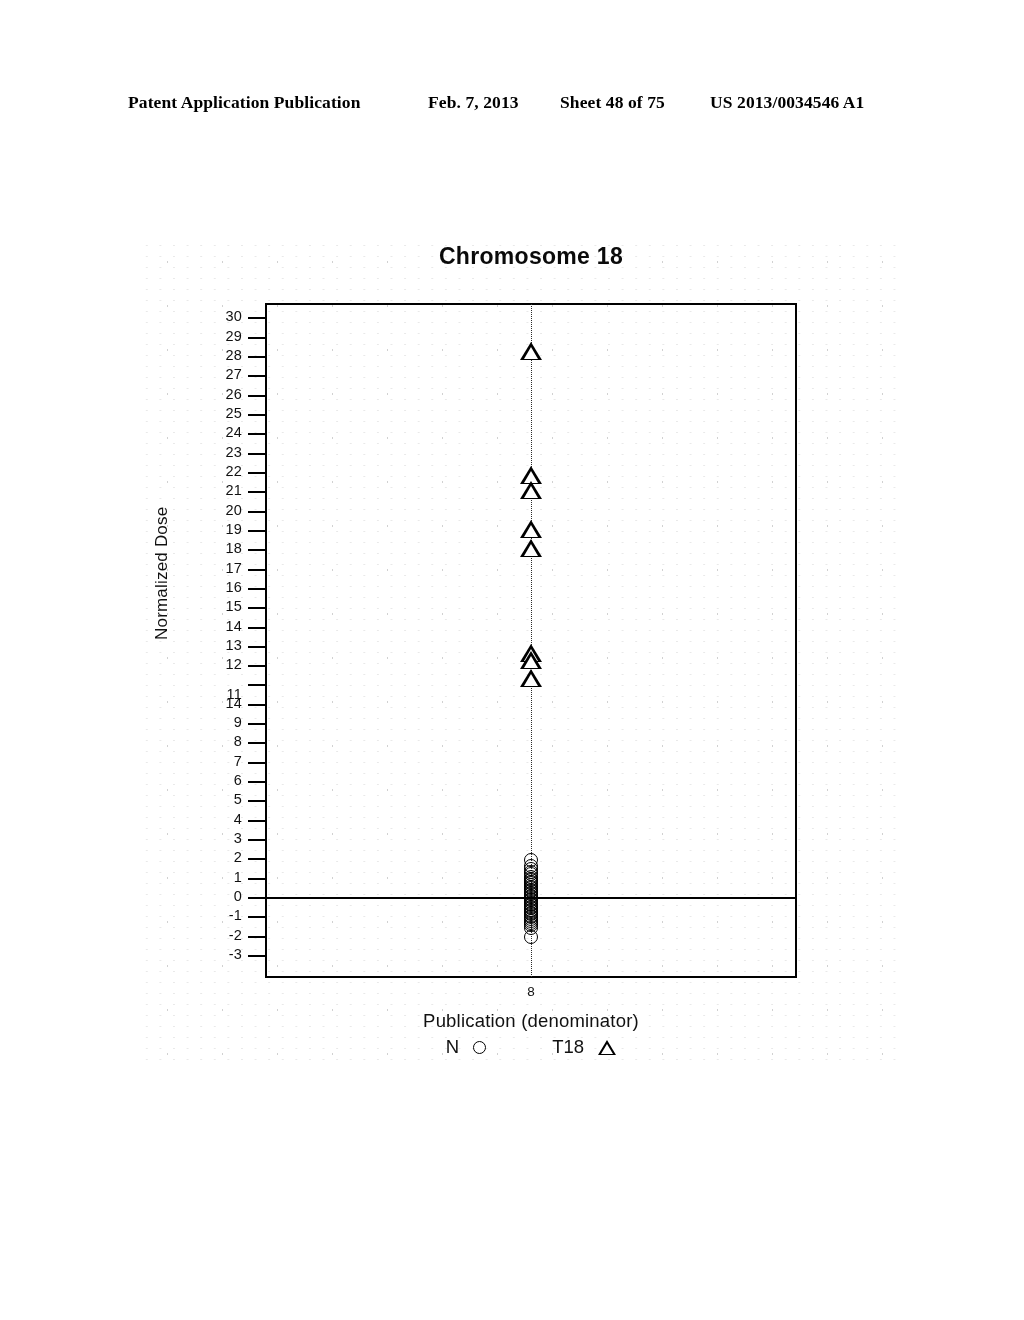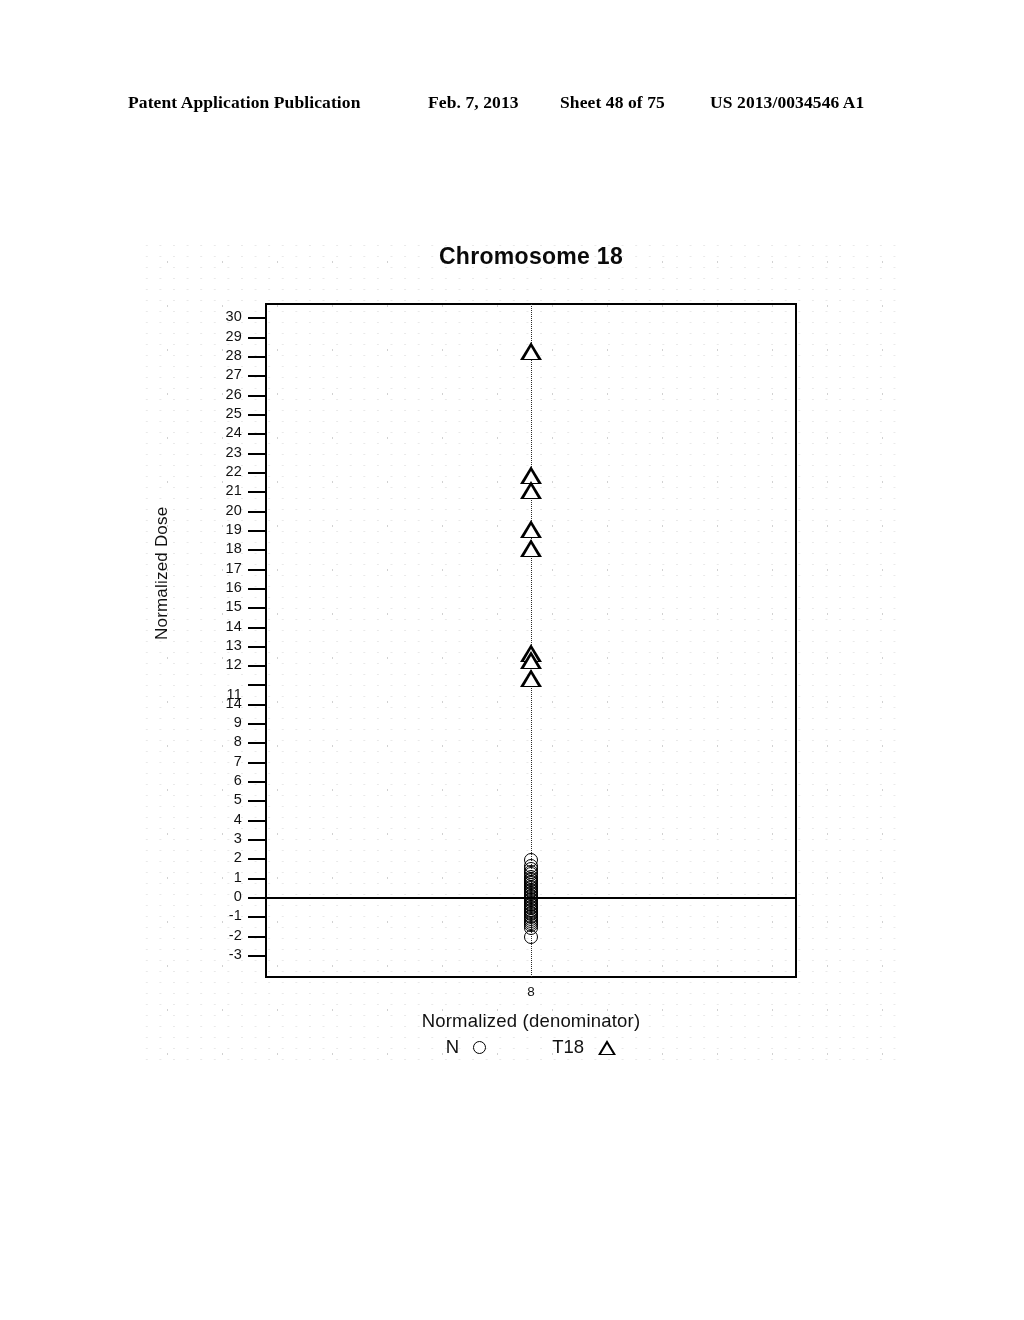--- a/index.html
+++ b/index.html
@@ -377,21 +377,21 @@
       <div class="marker-triangle" style="left: 531px; top: 475.824px;"></div>
       <div class="marker-triangle" style="left: 531px; top: 491.28px;"></div>
       <div class="marker-triangle" style="left: 531px; top: 529.92px;"></div>
       <div class="marker-triangle" style="left: 531px; top: 549.24px;"></div>
       <div class="marker-triangle" style="left: 531px; top: 653.568px;"></div>
       <div class="marker-triangle" style="left: 531px; top: 661.296px;"></div>
       <div class="marker-triangle" style="left: 531px; top: 678.684px;"></div>
     </div>
 
   <div id="x-tick-label" style="left: 501px;">8</div>
-  <div id="x-axis-title">Normalized (denominator)</div>
+  <div id="x-axis-title">Publication (denominator)</div>
 
   <div id="legend">
     <div class="legend-entry">
       <span>N</span>
       <span class="legend-circle"></span>
     </div>
     <div class="legend-entry">
       <span>T18</span>
       <span class="legend-triangle"></span>
     </div>

